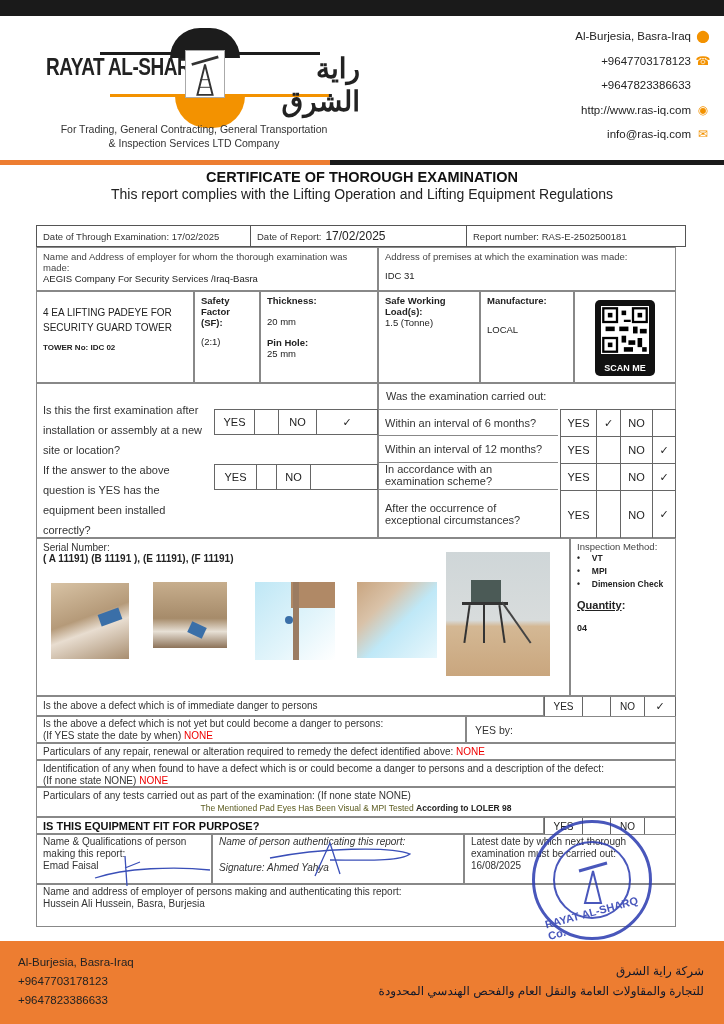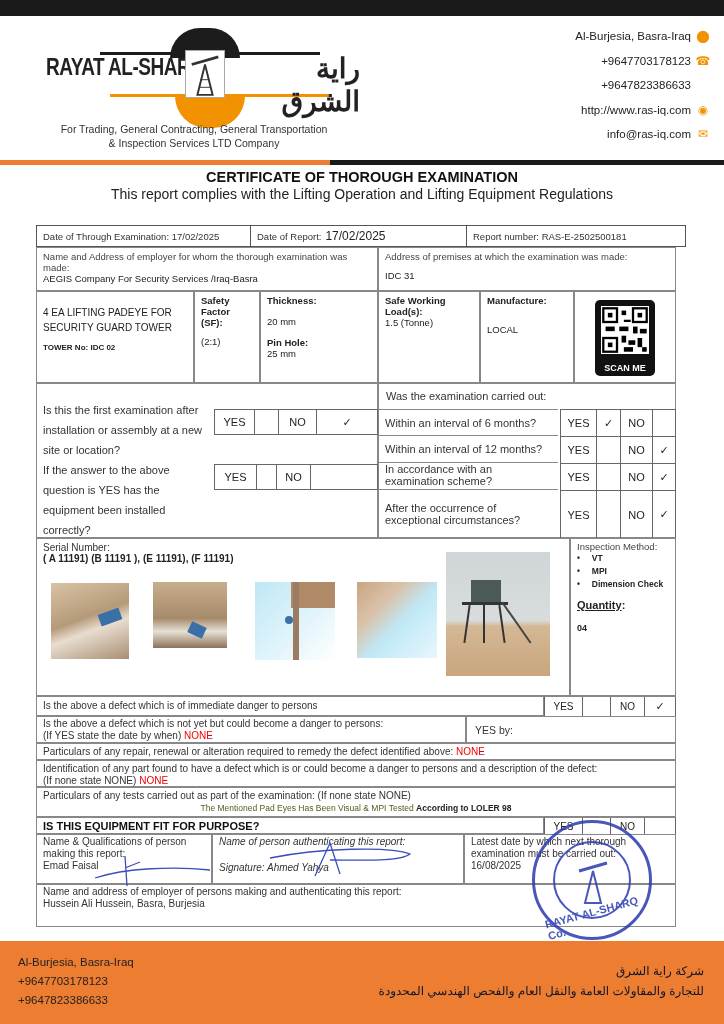--- a/index.html
+++ b/index.html
@@ -286,21 +286,21 @@
   <div>Is the above a defect which is not yet but could become a danger to persons:</div>
   <div><span>(If YES state the date by when)</span> <span class="red">NONE</span></div>
 </div>
 <div class="cell" style="left:466px;top:716px;width:210px;height:27px;padding:7px 8px;font-size:10.5px;">
   <span>YES by:</span>
 </div>
 <div class="cell" style="left:36px;top:743px;width:640px;height:17px;padding:2px 6px;font-size:10px;">
   <span>Particulars of any repair, renewal or alteration required to remedy the defect identified above:</span> <span class="red">NONE</span>
 </div>
 <div class="cell" style="left:36px;top:760px;width:640px;height:27px;padding:2px 6px;font-size:10px;line-height:12px;">
-  <div>Identification of any part found to have a defect which is or could become a danger to persons and a description of the defect:</div>
+  <div>Identification of any when found to have a defect which is or could become a danger to persons and a description of the defect:</div>
   <div><span>(If none state NONE)</span> <span class="red">NONE</span></div>
 </div>
 <div class="cell" style="left:36px;top:787px;width:640px;height:30px;padding:1px 6px;font-size:10px;line-height:13px;">
   <div>Particulars of any tests carried out as part of the examination: (If none state NONE)</div>
   <div style="text-align:center;font-size:8.5px;color:#5a5a1e"><span>The Mentioned Pad Eyes Has Been Visual &amp; MPI Tested</span> <b style="color:#222">According to LOLER 98</b></div>
 </div>
 
 <div class="cell" style="left:36px;top:817px;width:508px;height:17px;padding:2px 6px;font-size:11px;font-weight:bold;color:#111;">
   <span>IS THIS EQUIPMENT FIT FOR PURPOSE?</span>
 </div>

